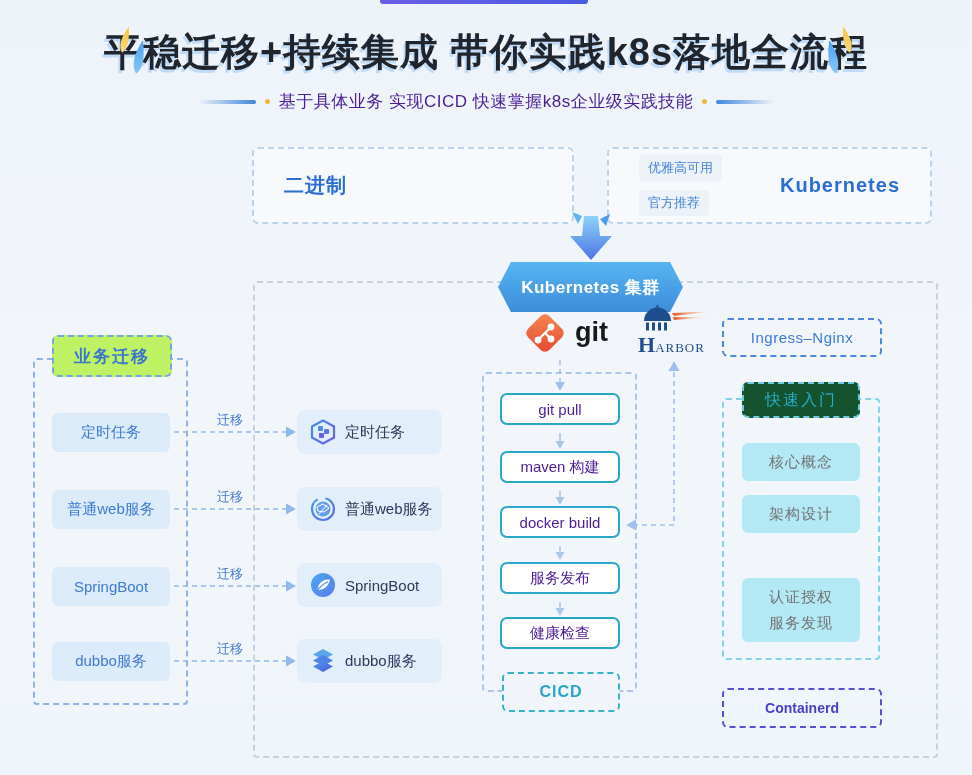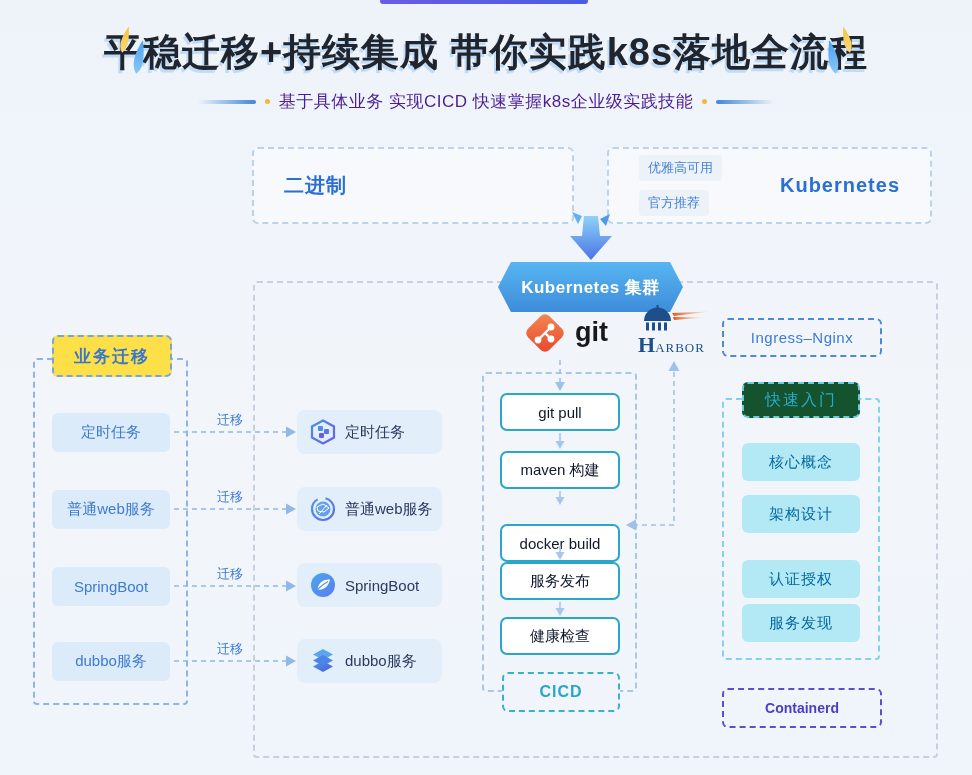--- a/index.html
+++ b/index.html
@@ -55,63 +55,63 @@
   .harbor-logo { left: 640px; top: 305px; z-index: 3; }
   .harbor-text { left: 638px; top: 332px; color: #1f4e8c; z-index: 3;
     font-family: "Liberation Serif", serif; white-space: nowrap; }
   .harbor-text .big-h { font-size: 22px; font-weight: bold; }
   .harbor-text .rest { font-size: 13px; letter-spacing: 1px; }
 
   
   .mig-rect { left: 33px; top: 358px; width: 155px; height: 347px;
     border: 2px dashed #8fb4e4; border-radius: 4px; z-index: 1; }
   .mig-title { left: 52px; top: 335px; width: 120px; height: 42px;
-    border: 2px dashed #76a5de; border-radius: 6px; background: #fde047; z-index: 2;
+    border: 2px dashed #76a5de; border-radius: 6px; background: #bef264; z-index: 2;
     display: flex; align-items: center; justify-content: center;
     color: #3a77cc; font-weight: bold; font-size: 17px; letter-spacing: 2px; }
   .src-item { left: 52px; width: 118px; height: 39px; background: #dcebfa;
     border-radius: 6px; display: flex; align-items: center; justify-content: center;
     color: #3f7bd0; font-size: 15px; z-index: 2; }
   .src-1 { top: 413px; } .src-2 { top: 490px; } .src-3 { top: 567px; } .src-4 { top: 642px; }
   .mig-label { left: 200px; width: 60px; text-align: center; color: #3f7bd0;
     font-size: 13px; z-index: 2; }
   .lbl-1 { top: 411px; } .lbl-2 { top: 488px; } .lbl-3 { top: 565px; } .lbl-4 { top: 640px; }
   .tgt-item { left: 297px; width: 145px; height: 44px; background: #e3eefb;
     border-radius: 8px; display: flex; align-items: center; gap: 9px;
     padding-left: 13px; color: #2b3a5e; font-size: 15px; z-index: 2; }
   .tgt-1 { top: 410px; } .tgt-2 { top: 487px; } .tgt-3 { top: 563px; } .tgt-4 { top: 639px; }
 
   
   .pipe-rect { left: 482px; top: 372px; width: 155px; height: 320px;
     border: 2px dashed #aac6e8; border-radius: 4px; z-index: 1; }
-  .flow-box { left: 500px; width: 120px; height: 38px; background: #ffffff;
+  .flow-box { left: 500px; width: 120px; height: 32px; background: #ffffff;
     border: 2px solid #2aa6c9; border-radius: 7px; display: flex; align-items: center;
-    justify-content: center; color: #0f172a; font-size: 15px; z-index: 2; }
-  .fb-1 { top: 393px; } .fb-2 { top: 451px; } .fb-3 { top: 524px; }
+    justify-content: center; color: #4c1d95; font-size: 15px; z-index: 2; }
+  .fb-1 { top: 393px; } .fb-2 { top: 451px; } .fb-3 { top: 506px; }
   .fb-4 { top: 562px; text-align: center; } .fb-5 { top: 617px; }
   .cicd-box { left: 502px; top: 672px; width: 118px; height: 40px;
     border: 2px dashed #36b2c9; border-radius: 6px; background: #f1f5fb; z-index: 2;
     display: flex; align-items: center; justify-content: center;
     color: #26a6c8; font-weight: bold; font-size: 16px; letter-spacing: 1px; }
 
   
   .ingress-box { left: 722px; top: 318px; width: 160px; height: 39px;
     border: 2px dashed #4e88d8; border-radius: 6px; z-index: 2;
     display: flex; align-items: center; justify-content: center;
     color: #3c7cd6; font-size: 15px; letter-spacing: 0.5px; }
   .qs-rect { left: 722px; top: 398px; width: 158px; height: 262px;
     border: 2px dashed #83d2e8; border-radius: 4px; z-index: 1; }
   .qs-title { left: 742px; top: 382px; width: 118px; height: 36px;
     border: 2px dashed #6cc9e2; border-radius: 6px; background: #14532d; z-index: 2;
     display: flex; align-items: center; justify-content: center;
     color: #2aa9cc; font-size: 16px; letter-spacing: 2px; }
   .qs-item { left: 742px; width: 118px; height: 38px; background: #b3e9f5;
     border-radius: 6px; display: flex; align-items: center; justify-content: center;
-    color: #0369a1; font-size: 15px; z-index: 2; letter-spacing: 1px; }
-  .qs-1 { top: 443px; } .qs-2 { top: 495px; } .qs-3 { top: 560px; text-align: center; } .qs-4 { top: 604px; }
+    color: #737373; font-size: 15px; z-index: 2; letter-spacing: 1px; }
+  .qs-1 { top: 443px; } .qs-2 { top: 495px; } .qs-3 { top: 578px; text-align: center; } .qs-4 { top: 604px; }
   .containerd-box { left: 722px; top: 688px; width: 160px; height: 40px;
     border: 2px dashed #5b4fd0; border-radius: 6px; z-index: 2;
     display: flex; align-items: center; justify-content: center;
     color: #4a3ec8; font-weight: bold; font-size: 14px; }
 
   .connector-layer { left: 0; top: 0; z-index: 2; pointer-events: none; }
   .sparks { z-index: 2; }
 </style>
 </head>
 <body>

